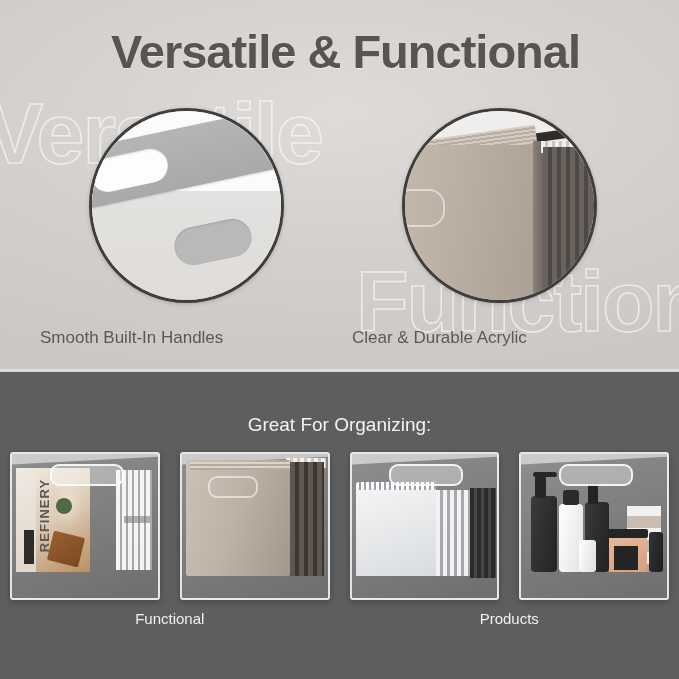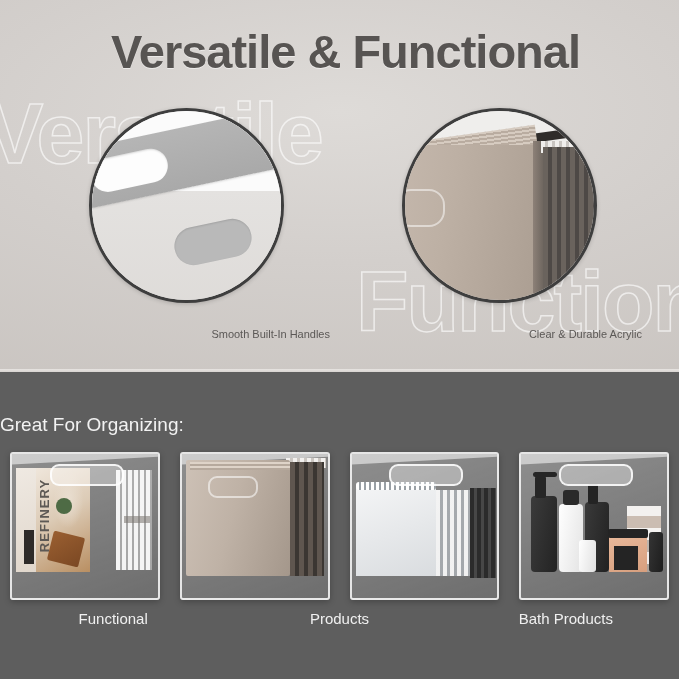--- a/index.html
+++ b/index.html
@@ -98,33 +98,33 @@
   .c2-spine{position:absolute;left:128px;top:30px;width:10px;height:180px;
     background:linear-gradient(90deg,#8d8178,#6f6760);}
   .c2-files{
     position:absolute;left:138px;top:36px;width:72px;height:176px;
     background:repeating-linear-gradient(90deg,#6a635d 0 5px,#4e4946 5px 9px);
   }
   .c2-filetop{position:absolute;left:136px;top:30px;width:78px;height:12px;
     background:repeating-linear-gradient(90deg,#f0eeec 0 4px,#c9c5c1 4px 7px);}
 
   .caption{
-    position:absolute;font-size:11px;color:#5b5856;text-align:right;
+    position:absolute;font-size:17px;color:#5b5856;text-align:left;
     top:328px;
   }
   .cap-left{left:40px;width:290px;}
   .cap-right{left:352px;width:290px;}
 
   
   .bottom{
     position:absolute;left:0;top:372px;width:679px;height:307px;
     background:#5e5e5e;
   }
   .sub{
-    position:absolute;left:0;right:0;top:42px;text-align:left;
+    position:absolute;left:0;right:0;top:42px;text-align:center;
     font-size:19px;color:#f2f2f2;
   }
   .grid{
     position:absolute;left:0;top:72px;width:679px;height:160px;
     display:flex;
   }
   .cell{flex:1;position:relative;}
   .labels{
     position:absolute;left:0;top:238px;width:679px;display:flex;
   }
@@ -355,16 +355,15 @@
           <div class="b-small"></div>
           <div class="b-jar"></div>
           <div class="b-vial"></div>
         </div>
       </div>
     </div>
 
     <div class="labels">
       <div class="lab">Functional</div>
       <div class="lab">Products</div>
-      <div class="lab">Bath Products</div>
     </div>
   </div>
 </div>
 
 </body></html>

